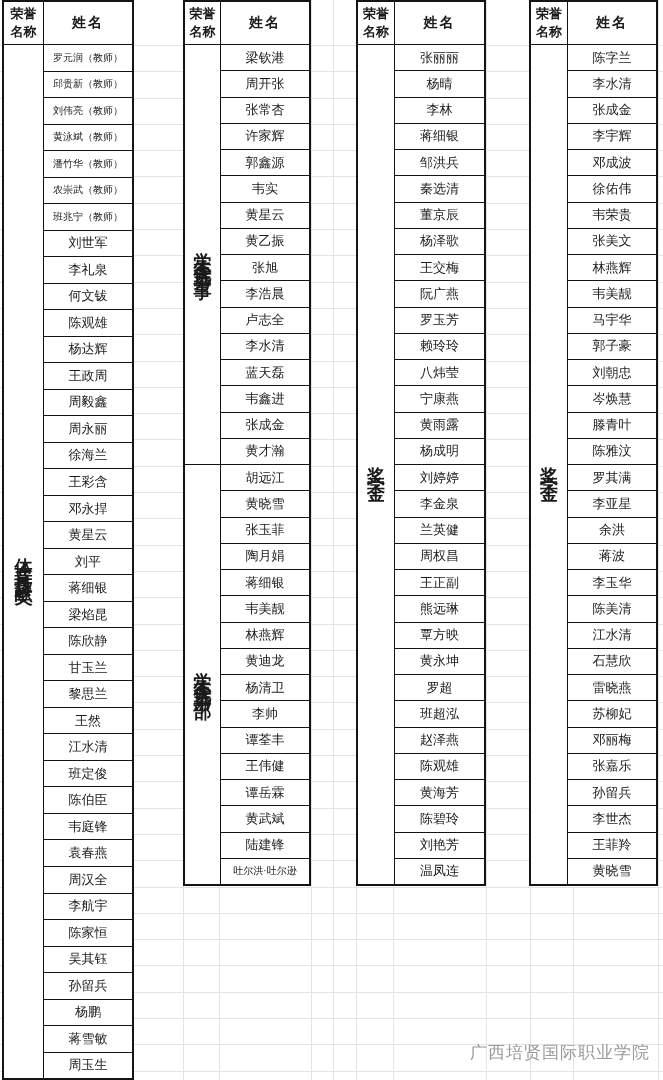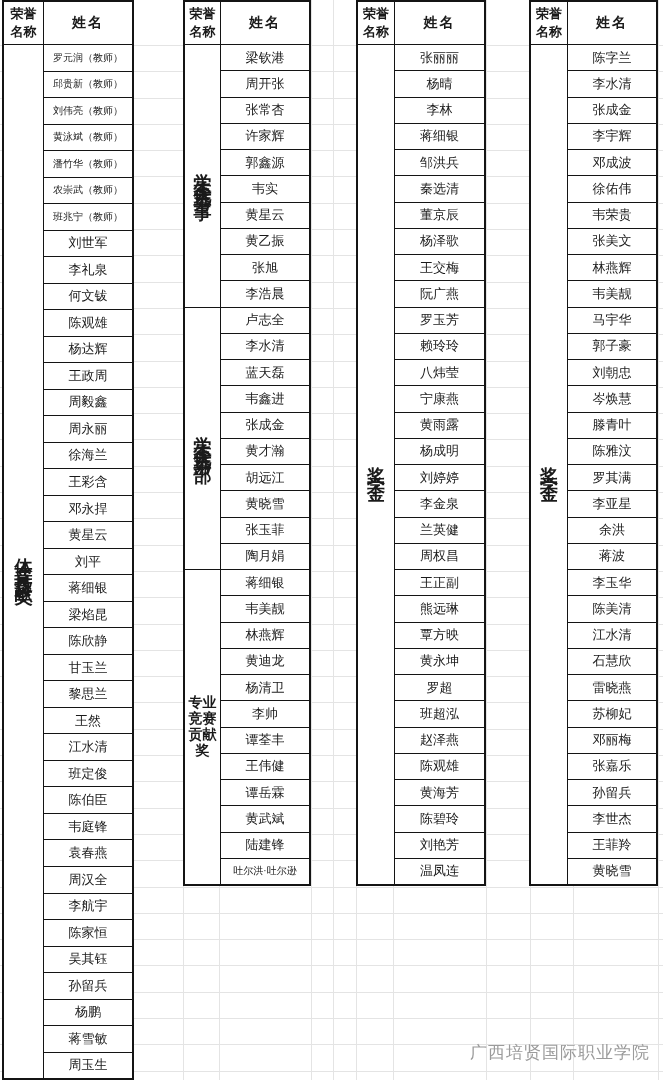--- a/index.html
+++ b/index.html
@@ -127,23 +127,20 @@
     </div>
     <div class="group" style="left: 183px; top: 0px; width: 128px; height: 886px;">
       <div class="hcol" style="width: 36px;">
         <div class="hdr honor">荣誉名称</div>
         <div class="honor-cell" style="flex: 10 1 0px;">
           <span class="vtext">学生会优秀干事</span>
         </div>
         <div class="honor-cell" style="flex: 10 1 0px;">
           <span class="vtext">学生会优秀干部</span>
         </div>
-        <div class="honor-cell" style="flex: 12 1 0px;">
-          <span class="wtext">专业竞赛贡献奖</span>
-        </div>
       </div>
       <div class="ncol">
         <div class="hdr name">姓名</div>
         <div class="name-row">梁钦港</div>
         <div class="name-row">周开张</div>
         <div class="name-row">张常杏</div>
         <div class="name-row">许家辉</div>
         <div class="name-row">郭鑫源</div>
         <div class="name-row">韦实</div>
         <div class="name-row">黄星云</div>

